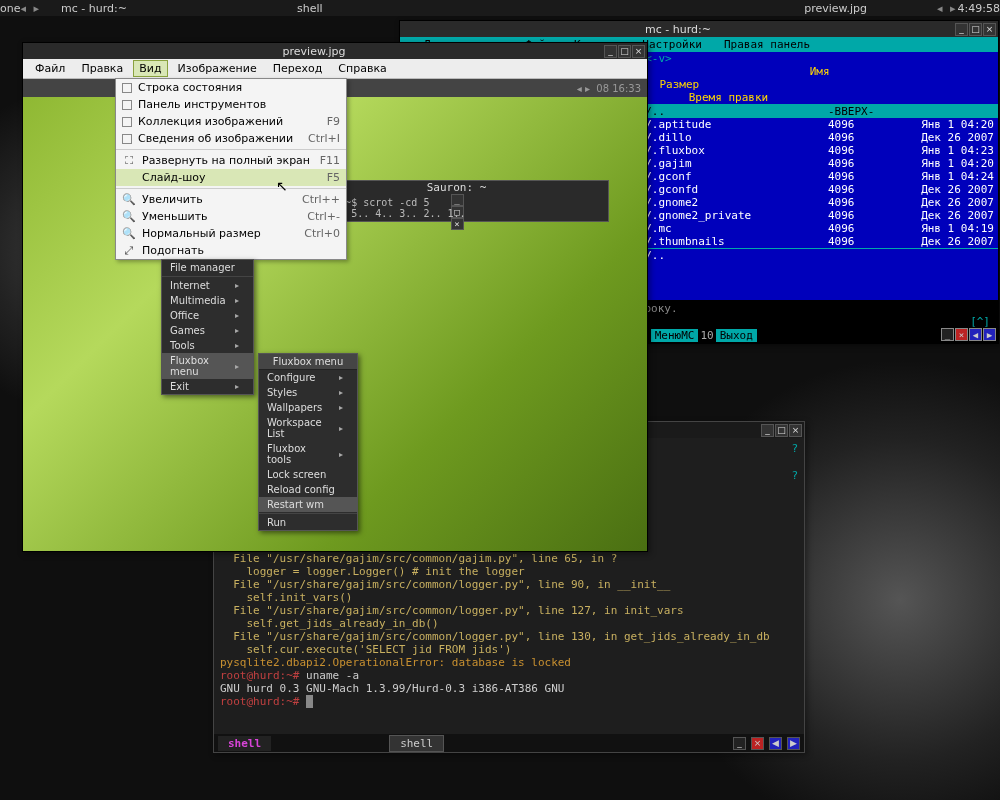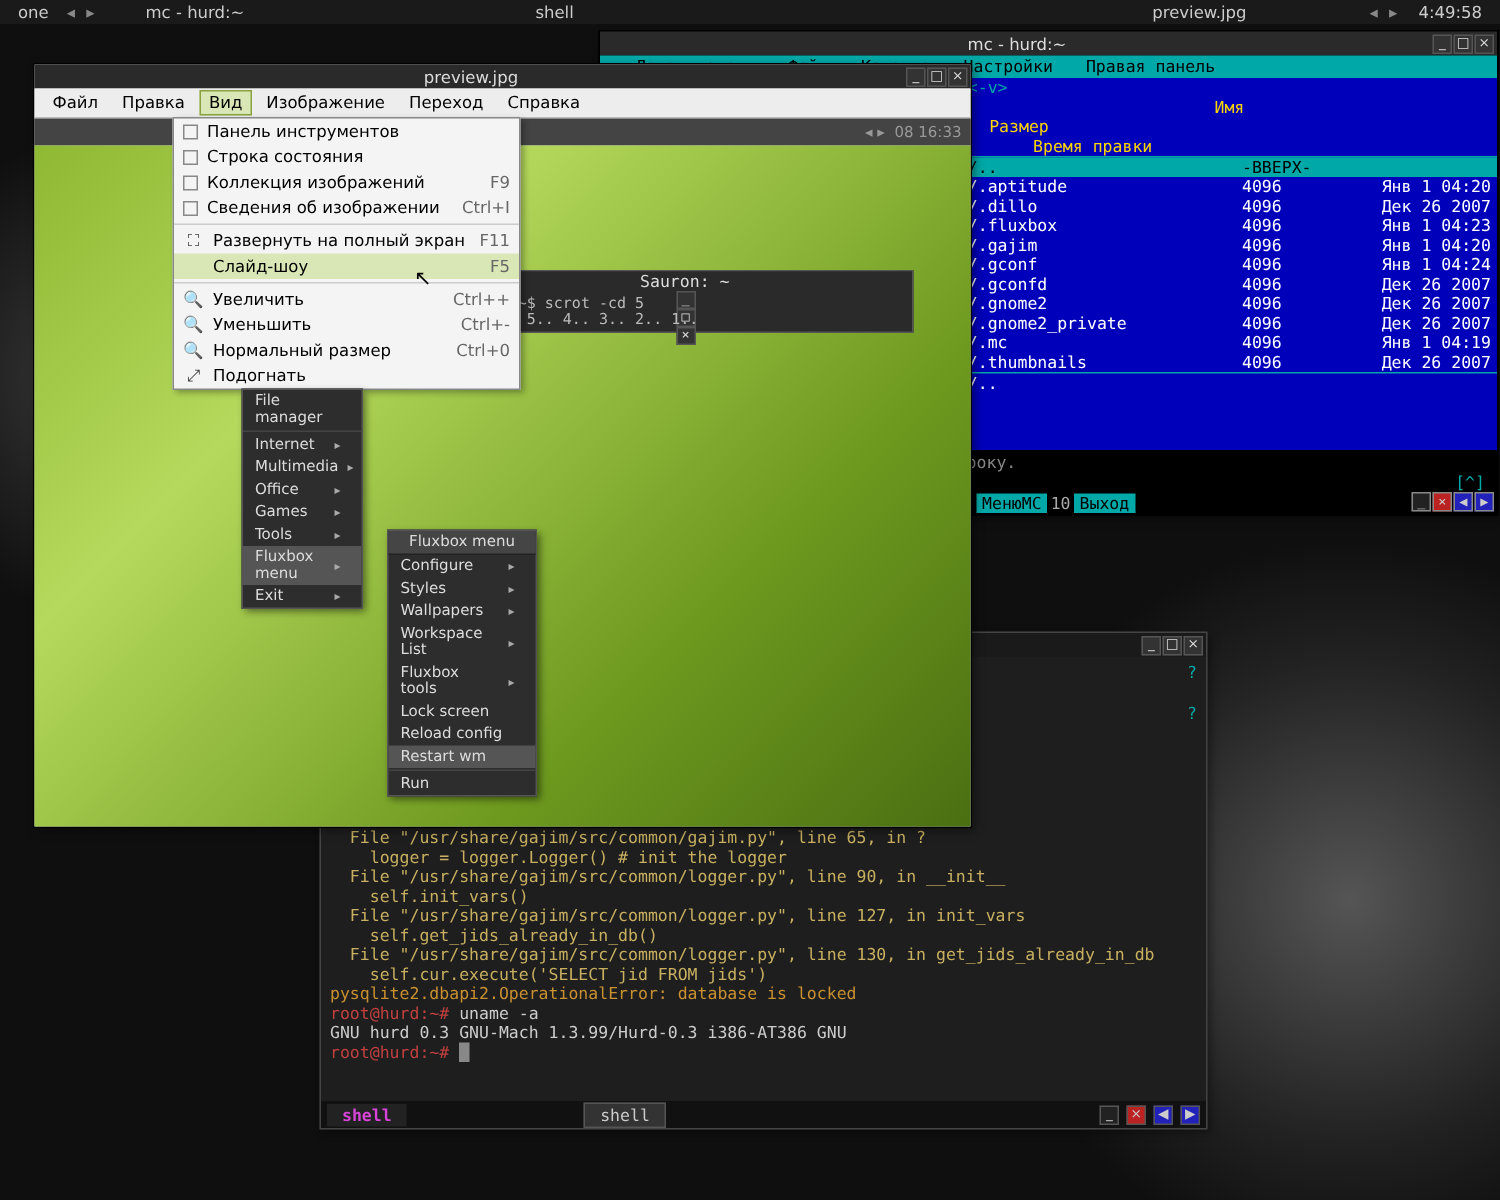--- a/index.html
+++ b/index.html
@@ -18,21 +18,21 @@
       radial-gradient(ellipse 400px 400px at 900px 600px, #555 0%, #222 40%, transparent 60%),
       #0f0f0f;
     z-index: 0;
   }
   
   .taskbar {
     position: absolute; top: 0; left: 0; right: 0; height: 16px;
     background: #1a1a1a; color: #ccc; display: flex; align-items: center;
     font-size: 11px; z-index: 100;
   }
-  .taskbar .ws, .taskbar .task, .taskbar .clock { padding: 0 12px; }
+  .taskbar .ws, .taskbar .task, .taskbar .clock { padding: 0 0; }
   .taskbar .task { margin-left: 20px; }
   .taskbar .arrows { color: #888; letter-spacing: 2px; }
   .taskbar .spacer { flex: 1; }
 
   
   .win {
     position: absolute; background: #e8e8e8; border: 1px solid #000;
     box-shadow: 2px 2px 6px rgba(0,0,0,.4);
   }
   .titlebar {
@@ -87,21 +87,21 @@
     box-shadow: 2px 2px 5px rgba(0,0,0,.5);
   }
   .fbmenu .title {
     background: #454545; text-align: center; padding: 2px;
     border-bottom: 1px solid #222;
   }
   .fbmenu .item { display: flex; padding: 2px 14px 2px 8px; gap: 6px; align-items: center; }
   .fbmenu .item .arrow { margin-left: auto; font-size: 8px; color: #aaa; }
   .fbmenu .item.hl { background: #555; }
   .fbmenu .sep { border-top: 1px solid #444; margin: 1px 0; }
-  #fb1 { left: 161px; top: 259px; width: 81px; }
+  #fb1 { left: 161px; top: 259px; width: 93px; }
   #fb2 { left: 258px; top: 353px; width: 100px; }
 
   
   #mini-term {
     position: absolute; left: 304px; top: 180px; width: 305px; height: 42px;
     background: #2a2a2a; border: 1px solid #555; z-index: 62;
     color: #bbb; font-family: monospace; font-size: 10px;
   }
   #mini-term .titlebar { height: 14px; flex-direction: column; }
   #mini-term .body { padding: 2px 4px; }
@@ -430,26 +430,26 @@
   </div>
   <div class="body">
     <div>auron:~$ scrot -cd 5</div>
     <div><span>hot in 5.. 4.. 3.. 2.. 1.. </span><span style="background:#bbb;"> </span></div>
   </div>
 </div>
 
 <div class="dropdown" id="view-menu">
     <div class="mi">
       <span class="cb"></span>
+      <span class="lbl">Строка состояния</span>
+      <span class="accel"></span>
+    </div>
+    <div class="mi">
+      <span class="cb"></span>
       <span class="lbl">Панель инструментов</span>
-      <span class="accel"></span>
-    </div>
-    <div class="mi">
-      <span class="cb"></span>
-      <span class="lbl">Строка состояния</span>
       <span class="accel"></span>
     </div>
     <div class="mi">
       <span class="cb"></span>
       <span class="lbl">Коллекция изображений</span>
       <span class="accel">F9</span>
     </div>
     <div class="mi">
       <span class="cb"></span>
       <span class="lbl">Сведения об изображении</span>

